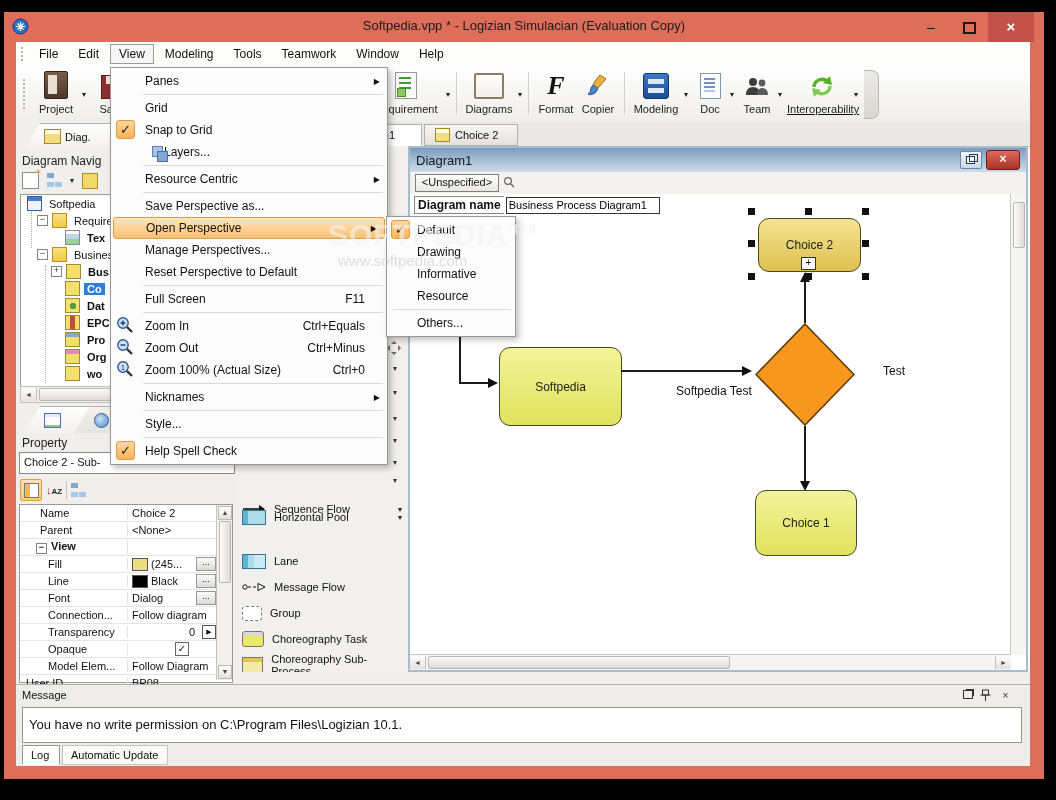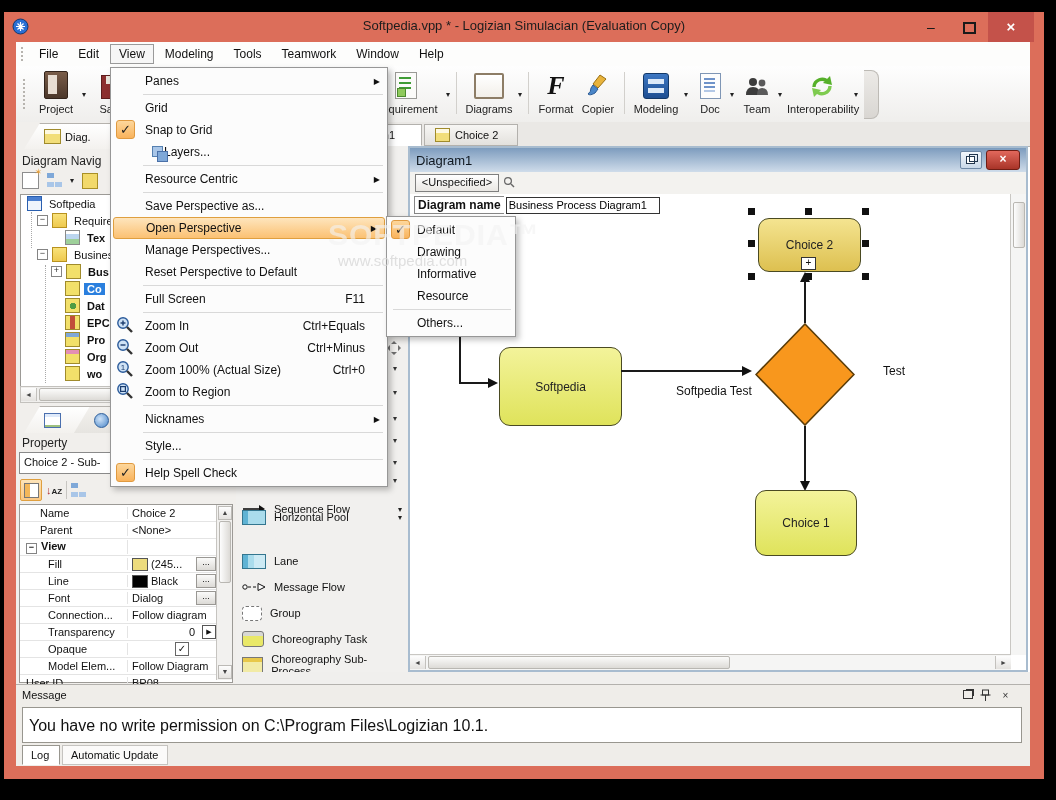--- a/index.html
+++ b/index.html
@@ -122,21 +122,21 @@
   .cline{position:absolute;background:#1a1a1a;}
   .ah-up{position:absolute;width:0;height:0;border-left:5px solid transparent;border-right:5px solid transparent;border-bottom:10px solid #111;}
   .ah-down{position:absolute;width:0;height:0;border-left:5px solid transparent;border-right:5px solid transparent;border-top:10px solid #111;}
   .ah-right{position:absolute;width:0;height:0;border-top:5px solid transparent;border-bottom:5px solid transparent;border-left:10px solid #111;}
   .canvas-label{position:absolute;font-size:12px;color:#111;}
   #dw-vscroll{position:absolute;right:0;top:46px;bottom:15px;width:15px;background:#f5f5f4;border-left:1px solid #c9c7c3;}
   #dw-vthumb{position:absolute;left:2px;top:8px;width:10px;height:44px;background:linear-gradient(90deg,#fdfdfd,#dcdad6);border:1px solid #b9b7b2;border-radius:2px;}
   #dw-hscroll{position:absolute;left:0;right:15px;bottom:0;height:15px;background:#f5f5f4;border-top:1px solid #c9c7c3;display:flex;align-items:center;}
   
   #msg-panel{position:absolute;left:0;top:642px;width:1014px;height:81px;background:#efede9;border-top:1px solid #b3b1ad;}
-  #msg-box{position:absolute;left:6px;top:22px;width:1000px;height:36px;background:#fff;border:1px solid #98968f;font-size:16px;padding:9px 0 0 6px;box-sizing:border-box;}
+  #msg-box{position:absolute;left:6px;top:22px;width:1000px;height:36px;background:#fff;border:1px solid #98968f;font-size:13px;padding:9px 0 0 6px;box-sizing:border-box;}
   .msg-ic{position:absolute;top:4px;width:13px;height:13px;color:#333;font-size:10px;line-height:13px;text-align:center;}
   .mtab{position:absolute;top:60px;height:20px;font-size:11px;display:flex;align-items:center;padding:0 8px;box-sizing:border-box;}
   .mtab.active{background:#fff;border:1px solid #98968f;border-bottom:1px solid #fff;}
   .mtab.flat{background:#fbfaf9;border:1px solid #c5c3bf;}
   
   #view-menu{position:absolute;left:110px;top:67px;width:276px;background:#fcfcfc;border:1px solid #979797;box-shadow:3px 3px 6px rgba(0,0,0,.25);padding:2px 0;z-index:40;}
   .vrow{height:22px;display:flex;align-items:center;position:relative;padding-left:34px;padding-right:8px;font-size:12px;}
   .vrow .short{margin-left:auto;padding-right:14px;}
   .vrow .subarr{position:absolute;right:7px;font-size:8px;}
   .vrow.hl{background:linear-gradient(#fee5bd,#fbc173);border:1px solid #df9f3f;border-radius:3px;margin:0 2px;padding-left:32px;height:20px;}
@@ -249,21 +249,21 @@
           <svg width="26" height="24" viewBox="0 0 26 24">
               <circle cx="9" cy="7" r="4" fill="#3c3c3c"></circle>
               <path d="M2 20 Q2 12 9 12 Q16 12 16 20 Z" fill="#3c3c3c"></path>
               <circle cx="18" cy="8" r="3.4" fill="#5a5a5a"></circle>
               <path d="M13 20 Q13 13 18 13 Q24 13 24 20 Z" fill="#5a5a5a"></path>
             </svg>
         </div>
         <div class="tlabel">Team</div>
       </div>
       <span class="tcaret" style="left:762px;">▾</span>
-      <div class="tgroup" style="left:768px;width:76px;">
+      <div class="tgroup" style="left:768px;width:76px;text-decoration:underline;">
         <div class="ticonbox">
           <svg width="26" height="25" viewBox="0 0 26 25">
               <path d="M5 13 A8 8 0 0 1 19 8" fill="none" stroke="#56b02a" stroke-width="3.4"></path>
               <polygon points="21,2 23,11 14,9" fill="#56b02a"></polygon>
               <path d="M21 12 A8 8 0 0 1 7 17" fill="none" stroke="#7ecb4f" stroke-width="3.4"></path>
               <polygon points="5,23 3,14 12,16" fill="#7ecb4f"></polygon>
             </svg>
         </div>
         <div class="tlabel">Interoperability</div>
       </div>
@@ -365,21 +365,21 @@
               <span>Choice 2</span>
             </span>
         </div>
         <div class="prow">
           <span class="pname">Parent</span>
           <span class="pval">
               <span>&lt;None&gt;</span>
             </span>
         </div>
         <div class="prow">
-          <span class="pname" style="padding-left:6px;font-weight:bold;"><span class="exp" style="display:inline-block;width:9px;height:9px;border:1px solid #848484;font-size:9px;line-height:7px;text-align:center;margin-right:4px;">−</span><span>View</span></span>
+          <span class="pname" style="padding-left:16px;font-weight:bold;"><span class="exp" style="display:inline-block;width:9px;height:9px;border:1px solid #848484;font-size:9px;line-height:7px;text-align:center;margin-right:4px;">−</span><span>View</span></span>
           <span class="pval"></span>
         </div>
         <div class="prow">
           <span class="pname" style="padding-left:28px;">Fill</span>
           <span class="pval">
               <span class="swatch" style="background:#eddc7e;"></span>
               <span>(245...</span>
               <span class="pbtn">...</span>
             </span>
         </div>
@@ -642,28 +642,20 @@
   </div>
   <div class="vrow">
     <svg class="gutic" viewBox="0 0 19 19">
         <circle cx="7" cy="7" r="5.2" fill="#cfe2f5" stroke="#2a5a9a" stroke-width="1.4"></circle>
         <text x="7" y="10" font-size="8" text-anchor="middle" fill="#1a3c6e" font-family="Liberation Sans,sans-serif">1</text>
         <line x1="11" y1="11" x2="16" y2="16" stroke="#333" stroke-width="2.4"></line>
       </svg>
     <span>Zoom 100% (Actual Size)</span>
     <span class="short">Ctrl+0</span>
   </div>
-  <div class="vrow">
-    <svg class="gutic" viewBox="0 0 19 19">
-        <circle cx="7" cy="7" r="5.2" fill="#cfe2f5" stroke="#2a5a9a" stroke-width="1.4"></circle>
-        <rect x="4.6" y="4.6" width="4.8" height="4.8" fill="none" stroke="#1a3c6e" stroke-width="1.2"></rect>
-        <line x1="11" y1="11" x2="16" y2="16" stroke="#333" stroke-width="2.4"></line>
-      </svg>
-    <span>Zoom to Region</span>
-  </div>
   <div class="vsep"></div>
   <div class="vrow">
     <span>Nicknames</span>
     <span class="subarr">▶</span>
   </div>
   <div class="vsep"></div>
   <div class="vrow">
       <span>Style...</span>
     </div>
   <div class="vsep"></div>

